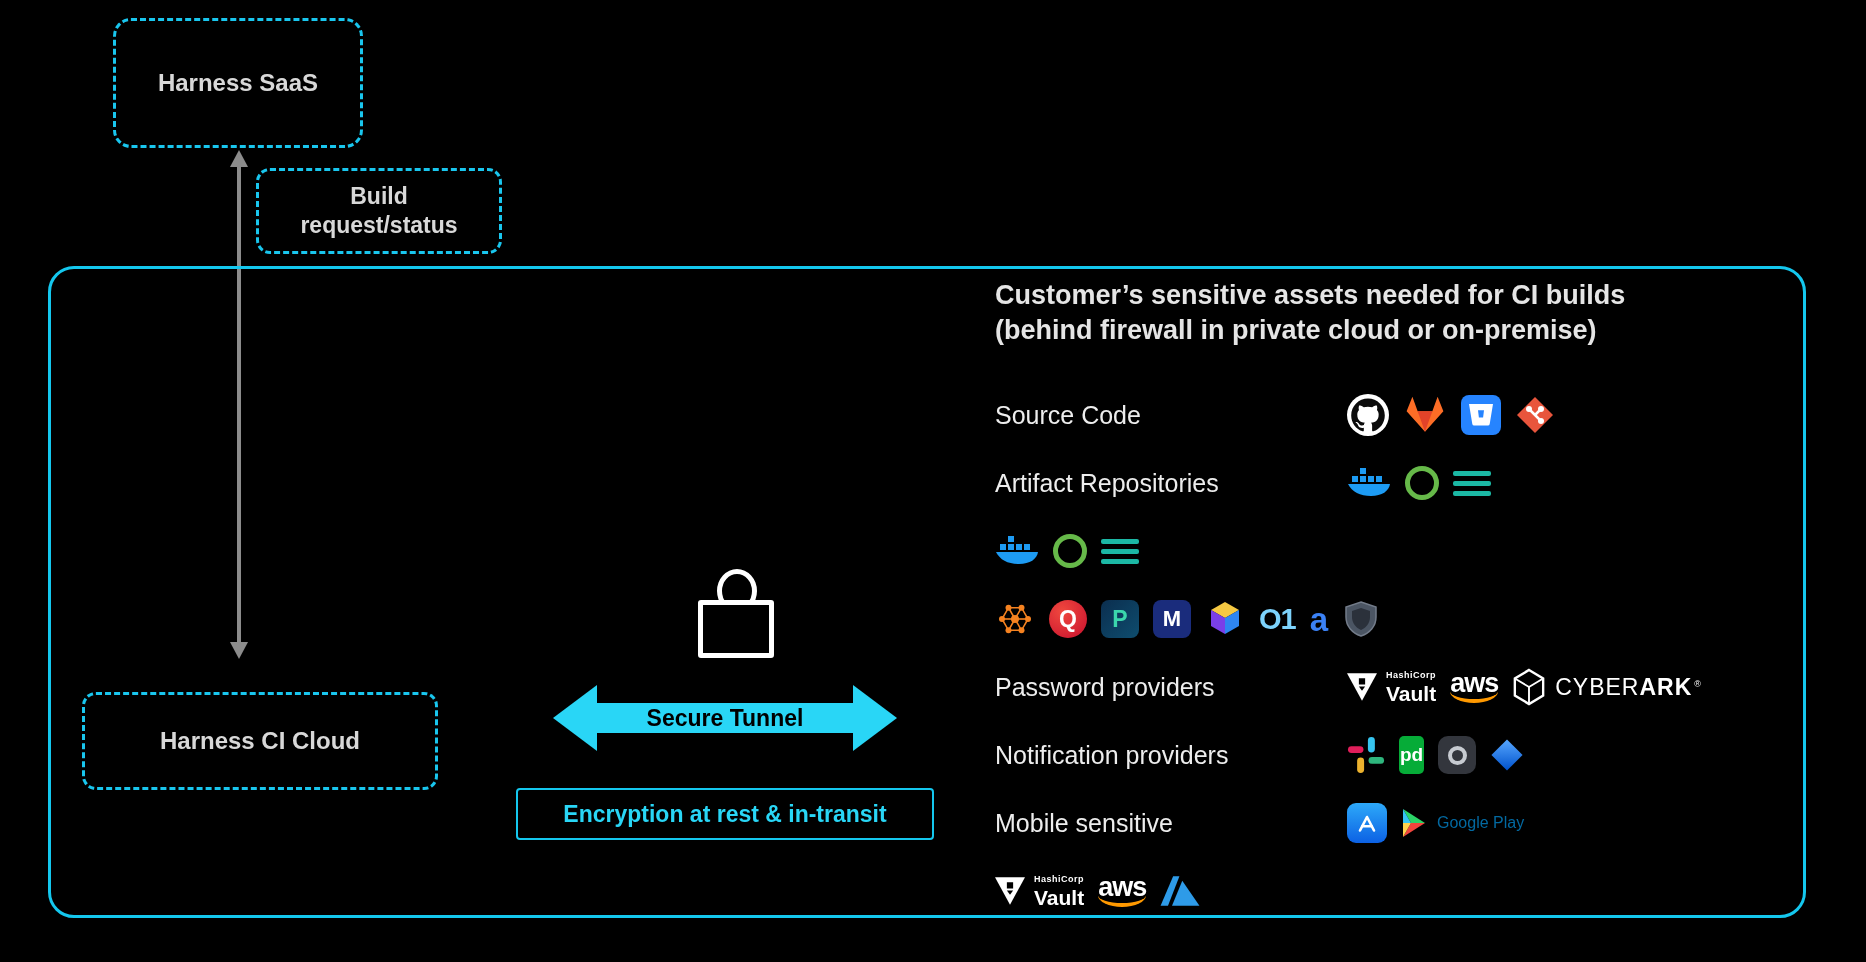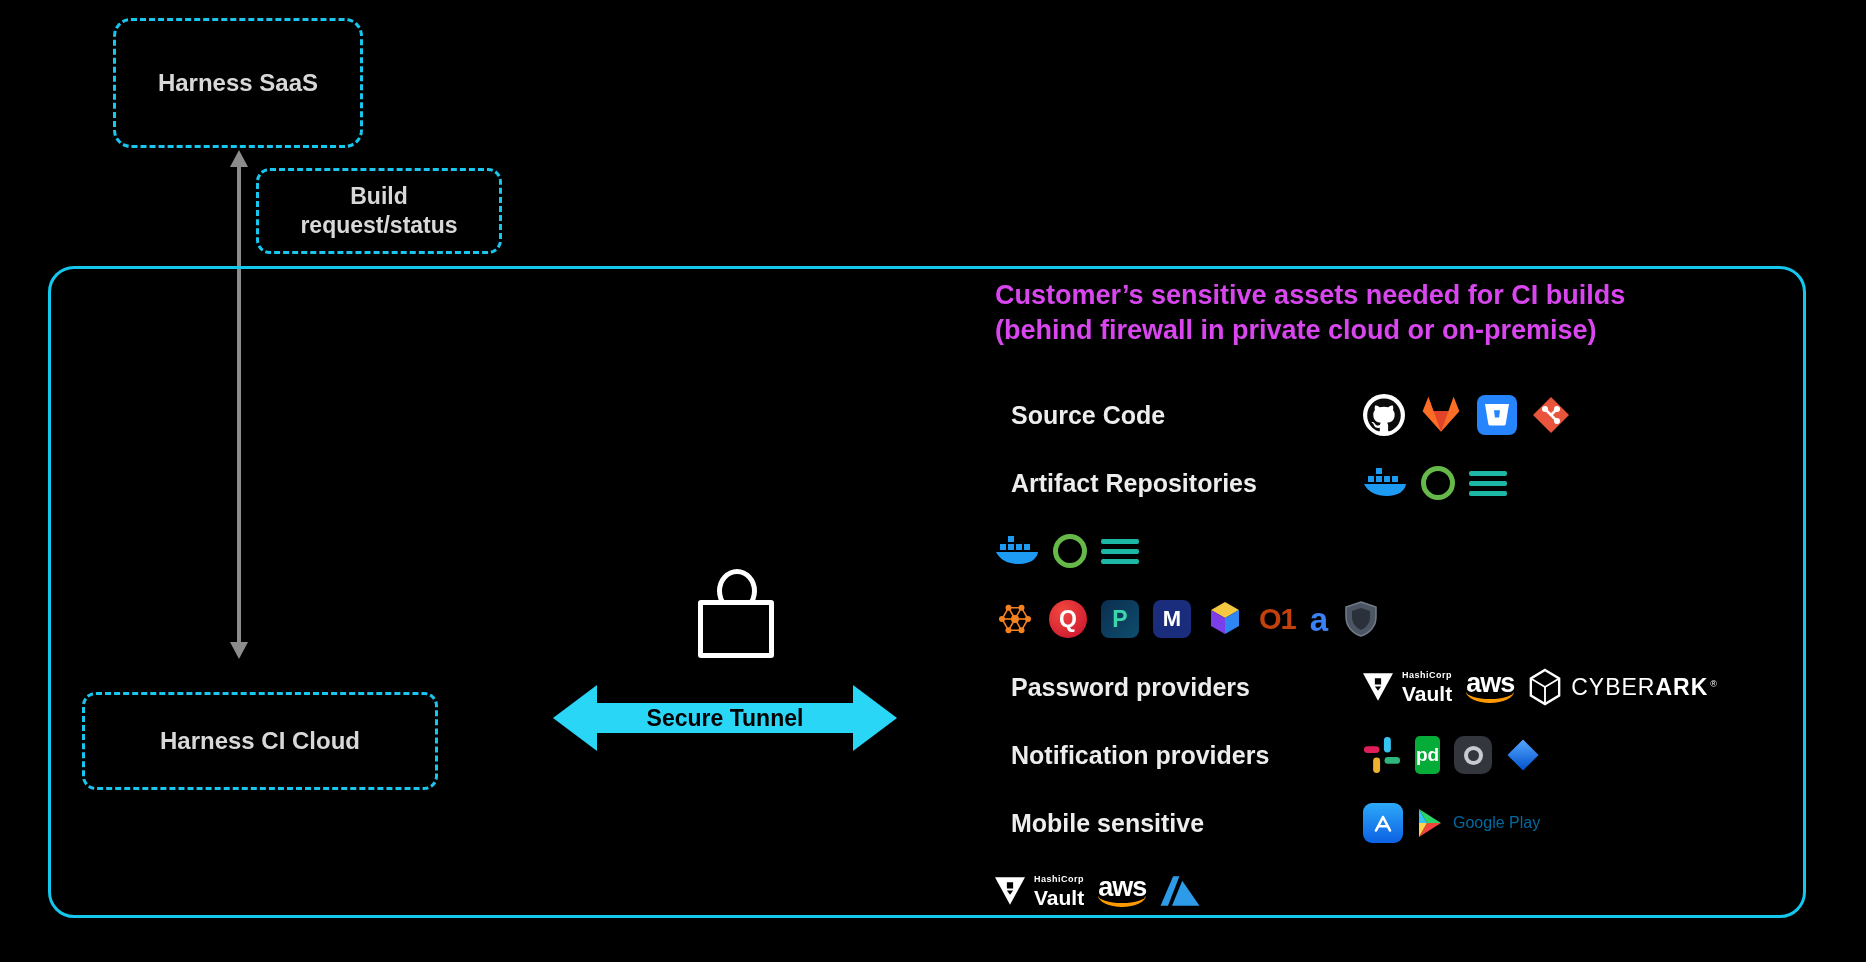--- a/index.html
+++ b/index.html
@@ -43,40 +43,40 @@
   .tunnel-label { position:absolute; left:597px; top:703px; width:256px; height:30px;
     display:flex; align-items:center; justify-content:center;
     color:#000; font-weight:700; font-size:23px; }
 
   
   .enc-box { position:absolute; left:516px; top:788px; width:418px; height:52px;
     border:2px solid #14C7EE; border-radius:4px; display:flex; align-items:center; justify-content:center;
     color:#29D6F6; font-weight:700; font-size:23px; }
 
   
-  .assets-title { position:absolute; left:995px; top:278px; color:#d946ef; font-weight:700;
+  .assets-title { position:absolute; left:995px; top:278px; color:#e5e5e5; font-weight:700;
     font-size:27px; line-height:1.3; }
   .assets-rows { position:absolute; left:995px; top:381px; display:flex; flex-direction:column; }
   .asset-row { display:flex; align-items:center; height:68px; }
-  .asset-label { width:352px; color:#EDEDED; font-size:25px; font-weight:700;margin-left:16px; }
+  .asset-label { width:352px; color:#EDEDED; font-size:25px; font-weight:400; }
   .asset-icons { display:flex; align-items:center; gap:14px; }
   .icon { display:inline-flex; align-items:center; justify-content:center; }
 
   
   .ring { width:34px; height:34px; border-radius:50%; border:5px solid #66B949; }
   .bars { display:flex; flex-direction:column; gap:5px; }
   .bars i { display:block; width:38px; height:5px; background:#1CB8A5; border-radius:2px; }
   .qualys { width:38px; height:38px; border-radius:50%;
     background:radial-gradient(circle at 35% 30%, #F0483E, #C8102E);
     color:#fff; font-weight:800; font-size:23px; display:flex; align-items:center; justify-content:center; }
   .pbadge { width:38px; height:38px; border-radius:8px; background:linear-gradient(135deg,#0B2E4F,#0E4D6E);
     color:#3BD7AC; font-weight:800; font-size:23px; display:flex; align-items:center; justify-content:center; }
   .mbadge { width:38px; height:38px; border-radius:8px; background:#1A2C7C;
     color:#fff; font-weight:800; font-size:22px; display:flex; align-items:center; justify-content:center; }
-  .o1mark { color:#c2410c; font-weight:800; font-size:29px; letter-spacing:-1px; }
+  .o1mark { color:#7dd3fc; font-weight:800; font-size:29px; letter-spacing:-1px; }
   .amark  { color:#3B82F6; font-weight:800; font-size:33px; line-height:1; }
   .pd { width:25px; height:38px; border-radius:5px; background:#06AC38;
     color:#fff; font-weight:800; font-size:19px; display:flex; align-items:center; justify-content:center; }
   .chat { width:38px; height:38px; border-radius:10px; background:#33363D;
     display:flex; align-items:center; justify-content:center; }
   .chat i { display:block; width:19px; height:19px; border-radius:50%; border:4.5px solid #C7CBD1; }
   .appstore { width:40px; height:40px; border-radius:9px; background:linear-gradient(180deg,#2DA9F9,#0C61E4);
     display:flex; align-items:center; justify-content:center; }
   .gplay { display:flex; align-items:center; gap:10px; }
   .gplay-text { color:#0369a1; font-size:16px; }
@@ -118,20 +118,23 @@
   </div>
 
   <div class="lock-shackle"></div>
   <div class="lock-body"></div>
 
   <div class="tunnel-head-left"></div>
   <div class="tunnel-shaft"></div>
   <div class="tunnel-head-right"></div>
   <div class="tunnel-label">Secure Tunnel</div>
 
+  <div class="enc-box">
+    <span>Encryption at rest &amp; in-transit</span>
+  </div>
 
   <div class="assets-title">
     <div>Customer’s sensitive assets needed for CI builds</div>
     <div>(behind firewall in private cloud or on-premise)</div>
   </div>
 
   <div class="assets-rows">
 
     <div class="asset-row">
       <div class="asset-label">Source Code</div>

